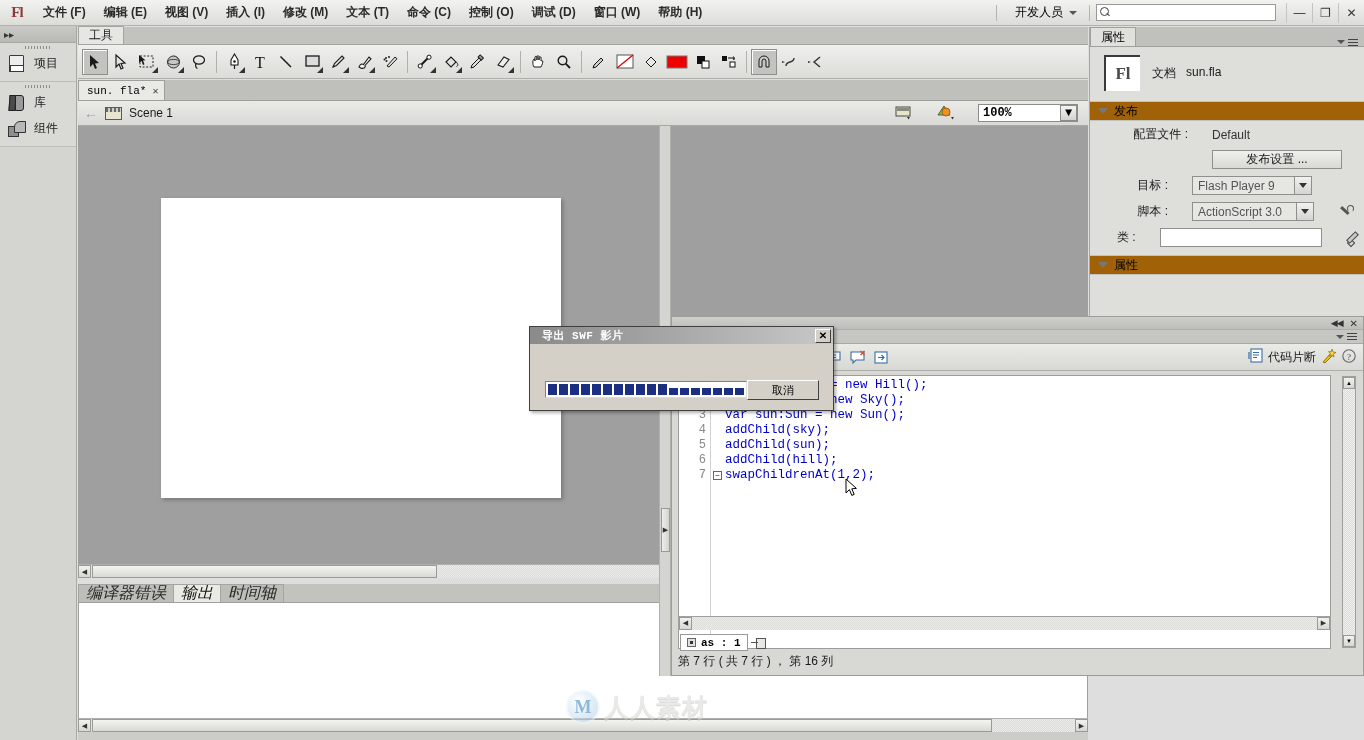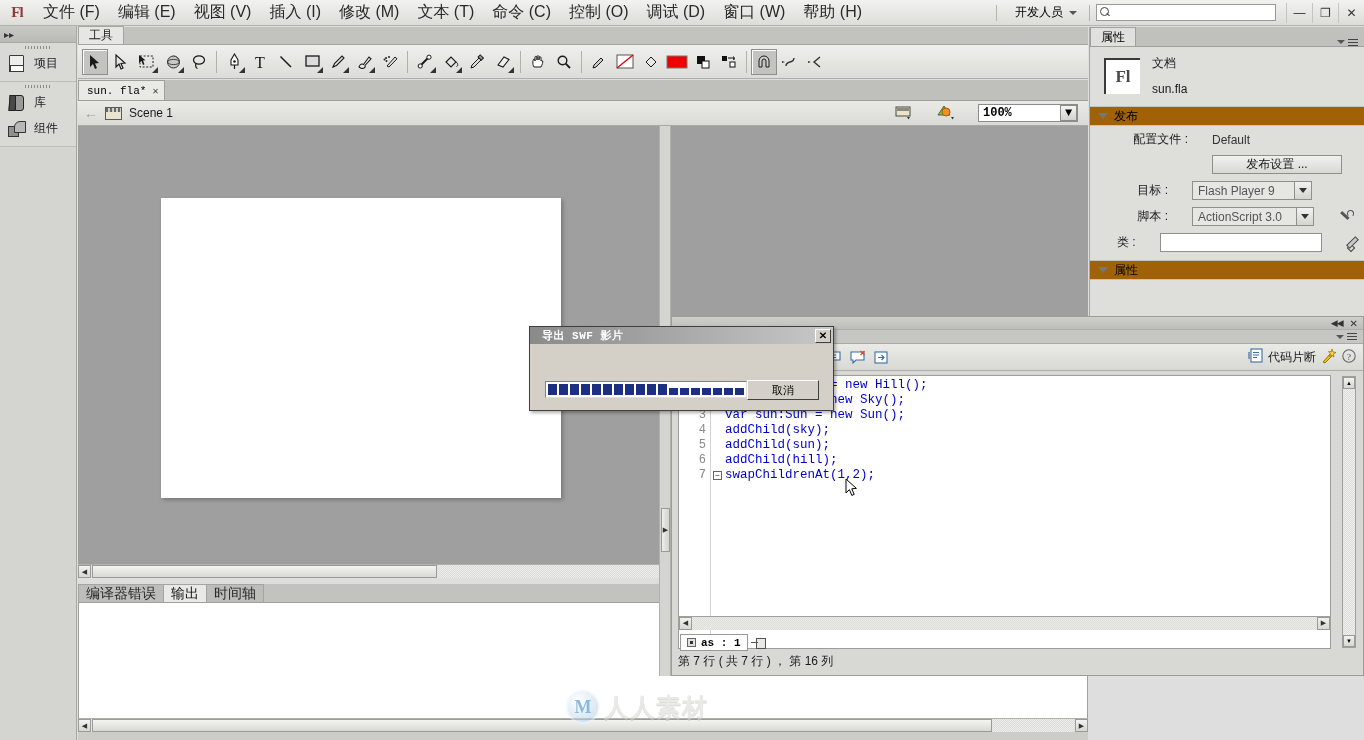--- a/index.html
+++ b/index.html
@@ -20,21 +20,21 @@
     background: linear-gradient(#f2f2f0, #dcdcd8);
     border-bottom: 1px solid #b3b3ae;
     display: flex; align-items: center;
   }
   .fl-logo {
     width: 34px; height: 26px; display: flex; align-items: center; justify-content: center;
     font-weight: bold; font-size: 15px; color: #8e3a3a; font-family: "Liberation Serif", serif;
     letter-spacing: -1px;
   }
   .menu-item {
-    padding: 3px 9px; font-size: 16px; color: #2a2a2a; white-space: nowrap; cursor: default;
+    padding: 3px 9px; font-size: 12px; color: #2a2a2a; white-space: nowrap; cursor: default; font-weight: bold;
   }
   .menu-right { margin-left: auto; display: flex; align-items: center; height: 26px; }
   .dev-menu { padding: 3px 6px 3px 12px; font-size: 12px; display: flex; align-items: center; gap: 6px; }
   .caret-dn { width: 0; height: 0; border-left: 4px solid transparent; border-right: 4px solid transparent; border-top: 4px solid #555; }
   .sep-v { width: 1px; height: 16px; background: #b5b5b0; margin: 0 6px; }
   .searchbox {
     width: 180px; height: 17px; background: #fff; border: 1px solid #9a9a96;
     display: flex; align-items: center; padding: 0 3px; margin-right: 10px;
   }
   .mag { width: 11px; height: 11px; position: relative; flex: none; }
@@ -147,22 +147,22 @@
     display:flex; align-items:center; justify-content:center; font-size:7px; color:#333; flex:none;
   }
   .sb-track { flex: 1; height: 13px; background: #e6e6e2; position: relative;
               background-image: repeating-conic-gradient(#dcdcd8 0 25%, #ececea 0 50%); background-size: 2px 2px; }
   .sb-thumb { position:absolute; top:0; height: 13px; background: linear-gradient(#f4f4f1,#d8d8d4); border: 1px solid #9a9a96; }
 
   
   .bottom-panel { position: absolute; left: 78px; top: 584px; width: 1010px; height: 156px; background: #ccccc8; }
   .bp-tabbar { height: 19px; background: #c2c2be; display: flex; align-items: flex-end; border-bottom: 1px solid #a0a09c; }
   .bp-tab {
-    height: 18px; padding: 0 7px; display:flex; align-items:center; font-size: 14px;
-    background: #bdbdb9; border: 1px solid #a4a4a0; border-bottom: 0; color: #2b2b2b; margin-right: -1px;
+    height: 18px; padding: 0 7px; display:flex; align-items:center; font-size: 16px;
+    background: #bdbdb9; border: 1px solid #a4a4a0; border-bottom: 0; color: #2b2b2b; margin-right: -1px; font-style: italic;
   }
   .bp-tab.active { background: #e9e9e5; color: #111; }
   .bp-body { position: absolute; left:0; top: 19px; width: 1010px; height: 117px; background: #fff; border: 1px solid #a0a09c; border-top:0; }
 
   
   .props {
     position: absolute; left: 1089px; top: 27px; width: 275px; height: 296px;
     background: #dededa; border-left: 1px solid #a9a9a4;
   }
   .props-tabbar { height: 20px; background: #c0c0bc; display: flex; align-items: flex-end; border-bottom: 1px solid #a0a09c; }
@@ -170,21 +170,21 @@
                background: #e0e0dc; border: 1px solid #a0a09c; border-bottom: 0; }
   .panel-menu { margin-left: auto; padding-right: 6px; display: flex; align-items: center; gap: 3px; }
   .hamb { display:flex; flex-direction:column; gap:1.5px; }
   .hamb i { display:block; width:10px; height:1.5px; background:#444; }
   .doc-head { display: flex; align-items: center; gap: 12px; padding: 8px 10px 10px 14px; }
   .fl-doc-ico {
     width: 36px; height: 36px; background: #fff; border-left: 2px solid #3a3a3a; border-top: 2px solid #3a3a3a;
     display: flex; align-items: center; justify-content: center;
     font-family: "Liberation Serif", serif; font-weight: bold; font-size: 17px; color: #4a4a4a;
   }
-  .doc-txt { display: flex; flex-direction: column; gap: 10px; }
+  .doc-txt { display: flex; flex-direction: row; gap: 10px; }
   .doc-t1 { font-size: 12px; color: #1a1a1a; }
   .doc-t2 { font-size: 12px; color: #1a1a1a; }
   .section-head {
     height: 20px; display: flex; align-items: center; gap: 6px; padding-left: 8px;
     border-top: 1px solid #c2c2be; border-bottom: 1px solid #c2c2be; background: #a16207; font-size: 12px;
   }
   .tri-open { width:0; height:0; border-left:5px solid transparent; border-right:5px solid transparent; border-top:6px solid #777; }
   .prow { display: flex; align-items: center; padding: 5px 10px 2px 10px; gap: 24px; font-size: 12px; }
   .plabel { text-align: right; color: #1a1a1a; white-space: nowrap; }
   .pvalue { color: #333; }

